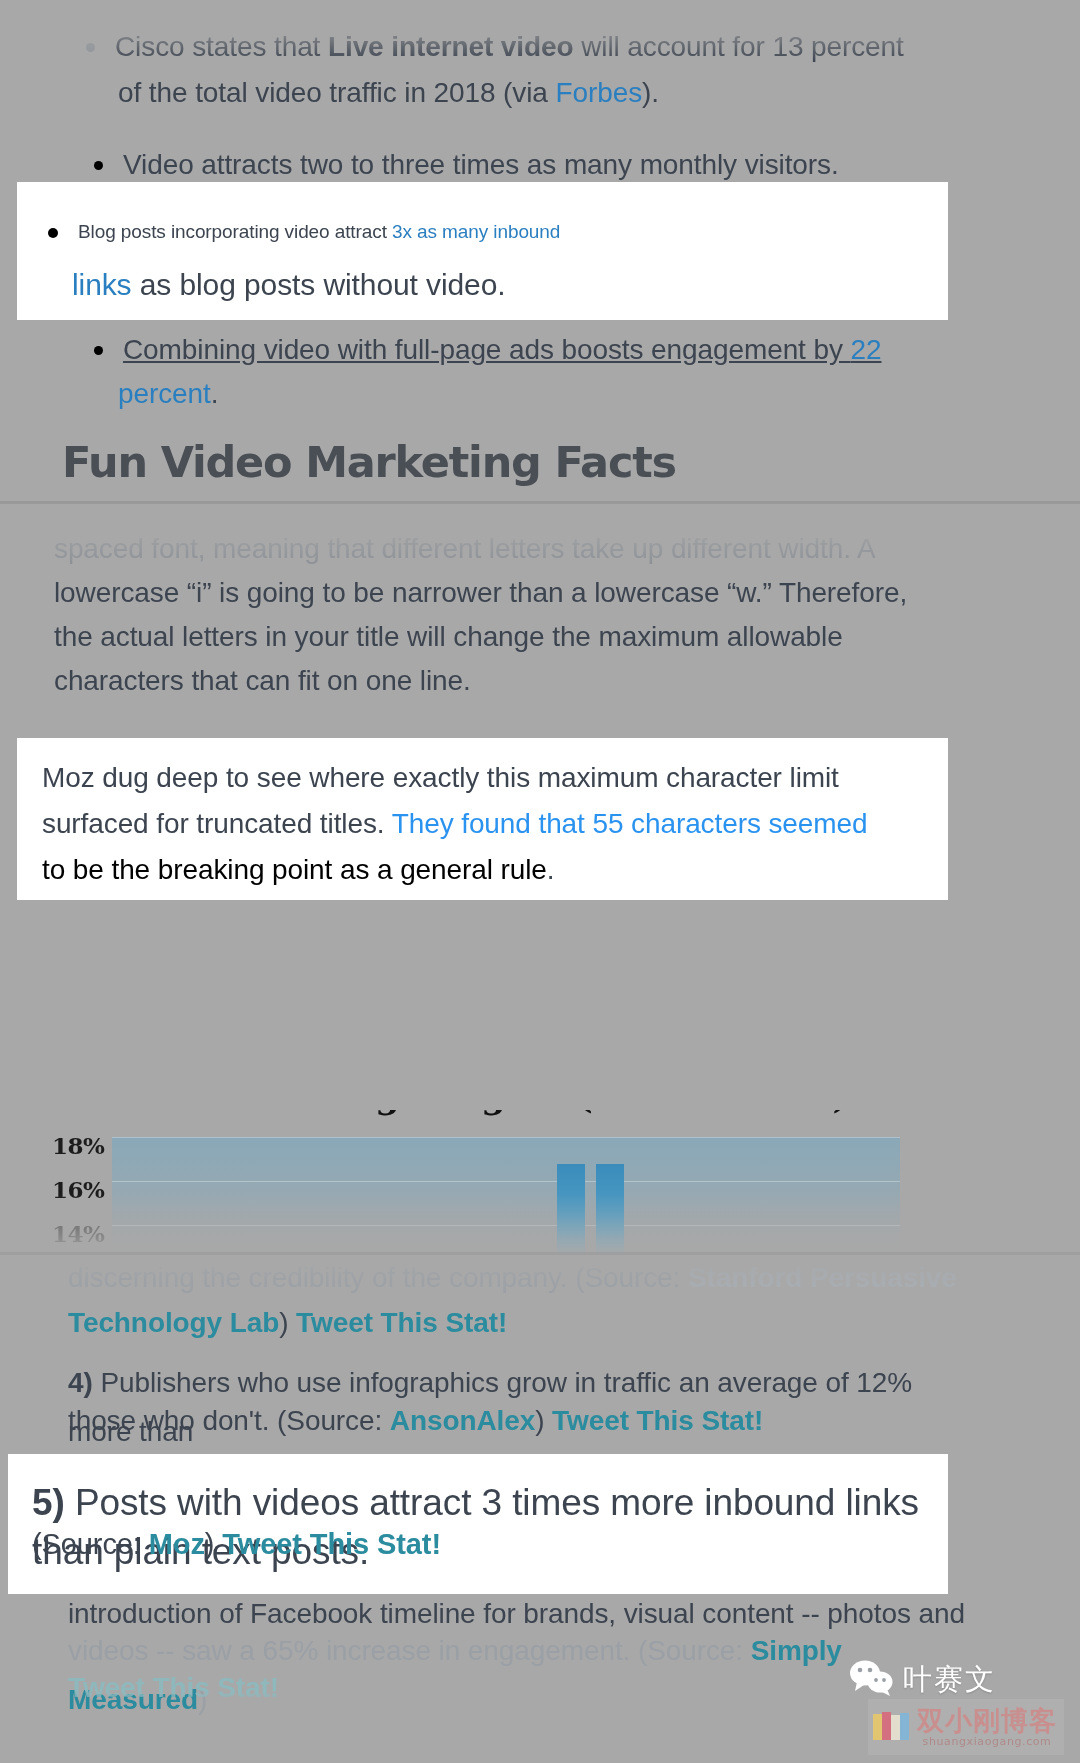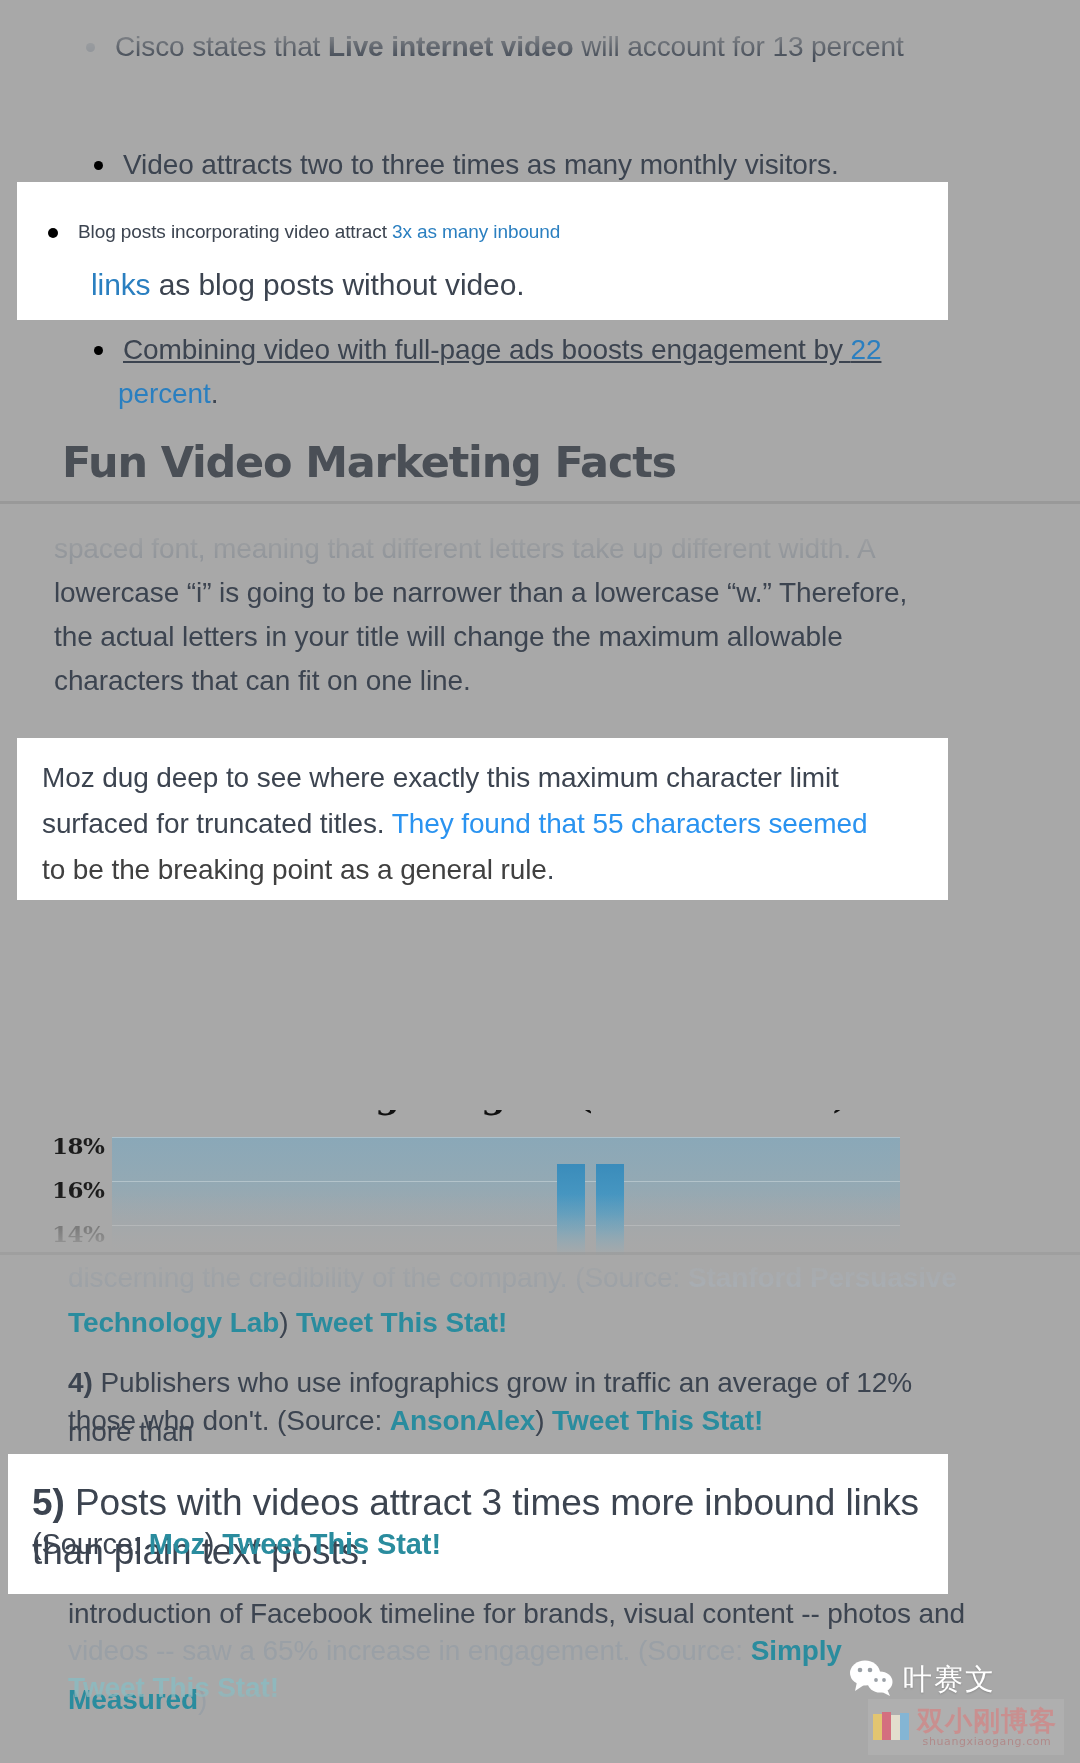--- a/index.html
+++ b/index.html
@@ -217,36 +217,39 @@
 <body>
 
 <div class="page">
 
   <div class="bullet-row dim fade-top" style="left:86px; top:22px; width:880px;">
     <span class="dot" style="margin-top:21px;"></span>
     <div class="para" style="position:relative; left:0; top:0; width:840px;">
       <span>Cisco states that </span><span class="bold">Live internet video</span><span> will account for 13 percent</span>
     </div>
   </div>
+  <div class="para" style="left:118px; top:68px; width:860px;">
+    <span>of the total video traffic in 2018 (via </span><span class="link">Forbes</span><span>).</span>
+  </div>
 
   <div class="bullet-row" style="left:94px; top:140px; width:880px;">
     <span class="dot" style="margin-top:21px;"></span>
     <div class="para" style="position:relative; left:0; top:0; width:840px;">
       <span>Video attracts two to three times as many monthly visitors.</span>
     </div>
   </div>
 
   <div class="card" style="left:17px; top:182px; width:931px; height:138px;"></div>
   <div class="bullet-row" style="left:48px; top:205px; width:900px; z-index:5;">
     <span class="dot dot-lg" style="margin-top:23px;"></span>
     <div class="para" style="position:relative; left:0; top:0; width:880px; font-size:19px; line-height:53px;">
       <span>Blog posts incorporating video attract </span><span class="link">3x as many inbound</span>
     </div>
   </div>
-  <div class="para" style="left:72px; top:258px; width:890px; font-size:30px; line-height:53px; z-index:5;margin-left:19px;">
+  <div class="para" style="left:72px; top:258px; width:890px; font-size:30px; line-height:53px; z-index:5;">
     <span class="link">links</span><span> as blog posts without video.</span>
   </div>
 
   <div class="bullet-row" style="left:94px; top:325px; width:880px;">
     <span class="dot" style="margin-top:21px;"></span>
     <div class="para" style="position:relative; left:0; top:0; width:840px;text-decoration:underline;">
       <span>Combining video with full-page ads boosts engagement by </span><span class="link">22</span>
     </div>
   </div>
   <div class="para" style="left:118px; top:369px; width:860px;">
@@ -261,21 +264,21 @@
   <div class="para dim fade-top" style="left:54px; top:524px; width:900px;">spaced font, meaning that different letters take up different width. A</div>
   <div class="para" style="left:54px; top:612px; width:900px;">the actual letters in your title will change the maximum allowable</div>
   <div class="para" style="left:54px; top:656px; width:900px;">characters that can fit on one line.</div>
 
   <div class="card" style="left:17px; top:738px; width:931px; height:162px;"></div>
   <div class="para" style="left:42px; top:753px; width:890px; z-index:5;">Moz dug deep to see where exactly this maximum character limit</div>
   <div class="para" style="left:42px; top:799px; width:890px; z-index:5;">
     <span>surfaced for truncated titles. </span><span class="link" style="color:#2a93f0;">They found that 55 characters seemed</span>
   </div>
   <div class="para" style="left:42px; top:845px; width:890px; z-index:5;">
-    <span class="link" style="color:#404040;">to be the breaking point as a general rule</span><span>.</span>
+    <span class="link" style="color:#000000;">to be the breaking point as a general rule</span><span>.</span>
   </div>
 
   <div class="chart-block">
 
     <div class="chart-title">Title Tag Lengths (After Cut-off)</div>
 
     <div class="ytick" style="top:22px;">18%</div>
     <div class="ytick" style="top:66px;">16%</div>
     <div class="ytick" style="top:110px; opacity:0.55;">14%</div>
 

